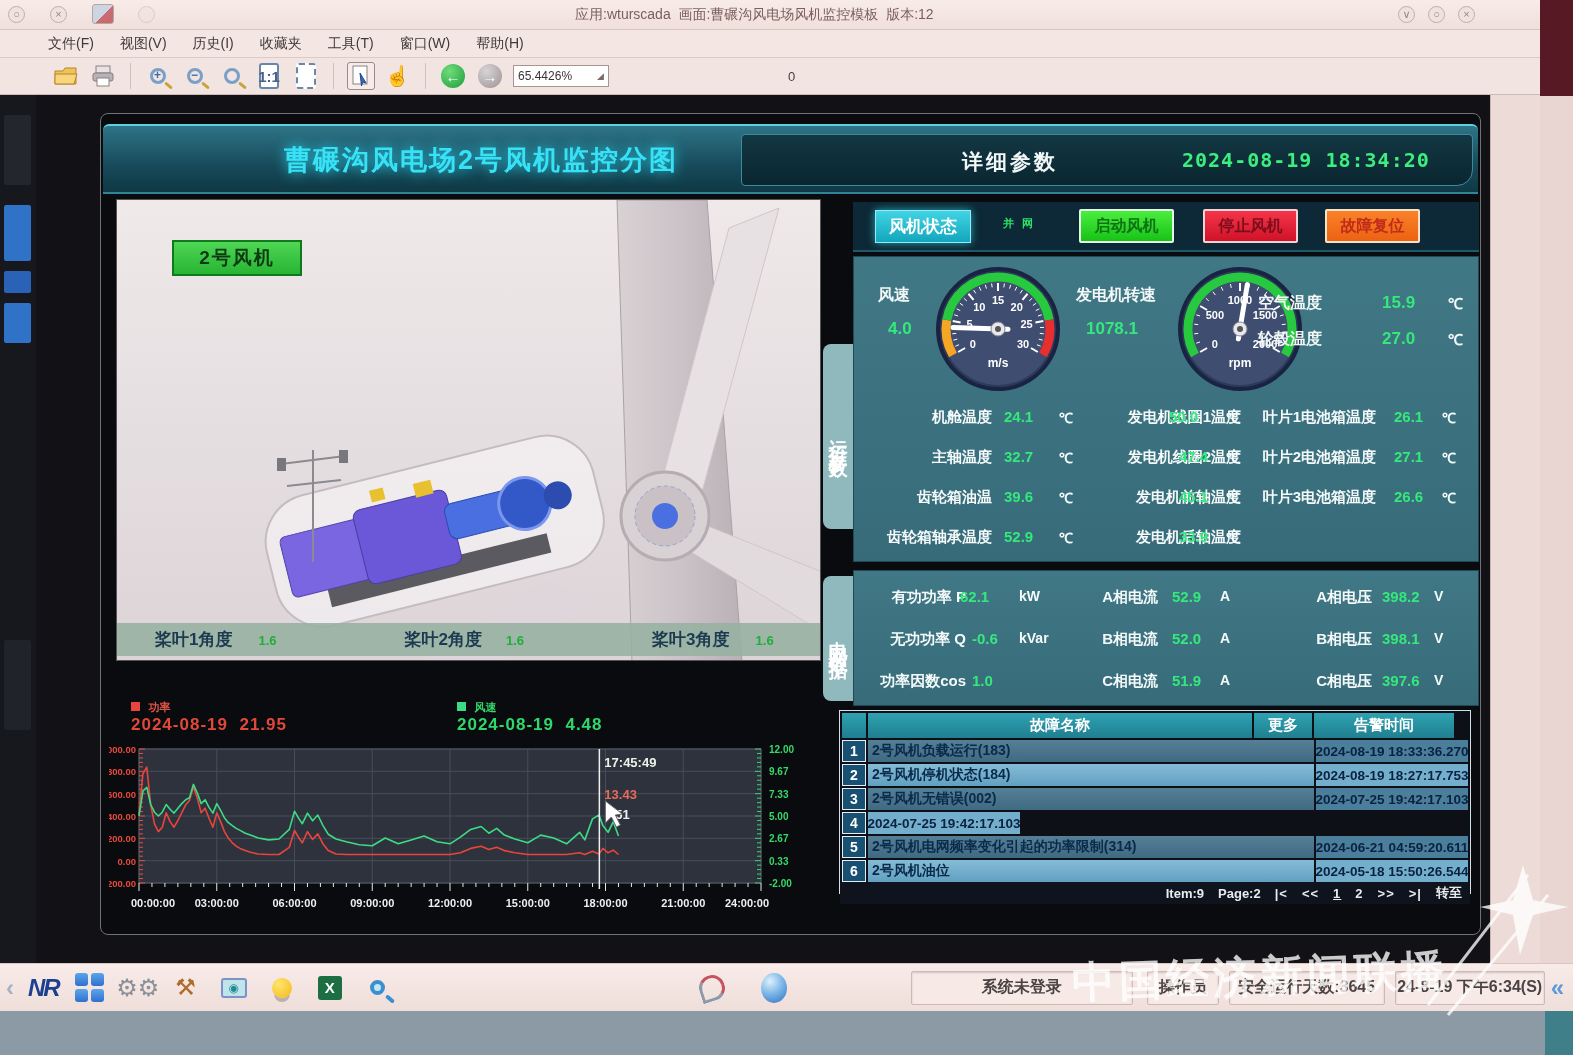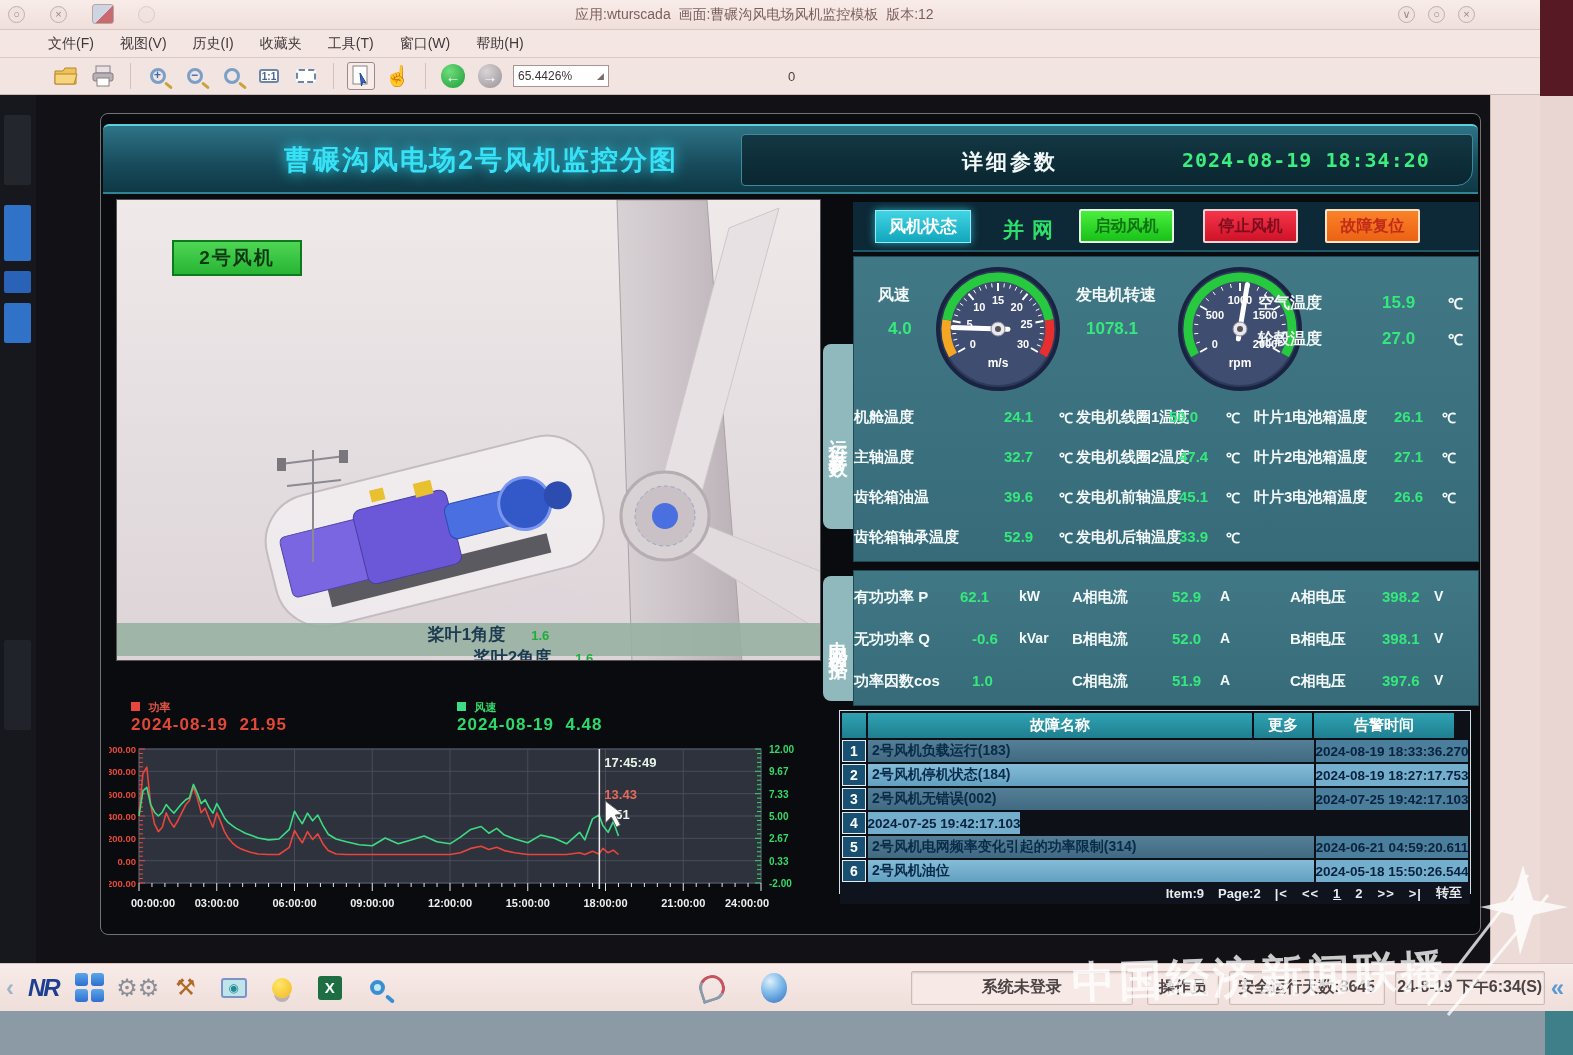--- a/index.html
+++ b/index.html
@@ -15,21 +15,21 @@
 
   .menubar{position:absolute;left:0;top:30px;width:1540px;height:28px;background:#f4e6e3;border-bottom:1px solid #ddc9c5;display:flex;align-items:center;padding-left:48px;gap:26px;}
   .menu-item{font-size:14px;color:#40393a;cursor:default;}
 
   .toolbar{position:absolute;left:0;top:58px;width:1540px;height:37px;background:#f2e4e1;border-bottom:1px solid #cdb9b5;display:flex;align-items:center;padding-left:52px;gap:9px;}
   .tb-sep{width:1px;height:26px;background:#d4bfbb;margin:0 4px;}
   .tb-ico{width:28px;height:28px;display:flex;align-items:center;justify-content:center;border-radius:3px;}
   .mag{position:relative;width:16px;height:16px;border:3px solid #7aa0c8;border-radius:50%;}
   .mag:after{content:"";position:absolute;left:11px;top:13px;width:9px;height:3px;background:#caa23c;transform:rotate(40deg);border-radius:2px;}
   .mag span{position:absolute;left:1px;top:-3px;font-size:12px;font-weight:bold;color:#3a6aa8;}
-  .box-ico{border:2px solid #6a86a8;border-radius:3px;width:20px;height:14px;font-size:10px;font-weight:bold;color:#4a628a;display:flex;align-items:center;justify-content:center;background:#fff;}
+  .box-ico{border:2px solid #6a86a8;border-radius:3px;width:20px;height:26px;font-size:15px;font-weight:bold;color:#4a628a;display:flex;align-items:center;justify-content:center;background:#fff;}
   .box-ico.dash{border-style:dashed;}
   .circ-arrow{width:24px;height:24px;border-radius:50%;display:flex;align-items:center;justify-content:center;color:#fff;font-size:15px;font-weight:bold;}
   .zoom-field{width:96px;height:22px;background:#fff;border:1px solid #a89492;font-size:12px;color:#3a3435;display:flex;align-items:center;padding:0 4px;justify-content:space-between;}
   .tb-counter{margin-left:170px;font-size:13px;color:#4a4243;}
   .hand-ico{font-size:20px;color:#474043;}
 
   
   .left-strip{position:absolute;left:0;top:95px;width:36px;height:868px;background:#16181d;}
   .left-strip .blk{position:absolute;left:4px;width:27px;border-radius:2px;}
   .right-strip{position:absolute;left:1490px;top:95px;width:50px;height:868px;background:#ecdbd7;border-left:1px solid #c9b5b1;}
@@ -41,46 +41,46 @@
 
   .sc-header{position:absolute;left:2px;top:10px;width:1375px;height:70px;background:linear-gradient(#2e7487,#174a5a 60%,#0f3844);border-top:2px solid #5ecfdf;border-bottom:2px solid #2f8496;border-radius:6px 6px 0 0;}
   .sc-title{position:absolute;left:118px;top:16px;width:520px;text-align:center;font-size:27px;font-weight:bold;color:#37e2f6;text-shadow:0 0 14px rgba(45,225,248,.9);letter-spacing:2px;}
   .sc-subbar{position:absolute;left:638px;top:8px;width:732px;height:52px;background:linear-gradient(#123743,#0a2630);border:1px solid #3d8a9c;border-radius:4px 4px 16px 4px;}
   .sc-params-title{position:absolute;left:220px;top:13px;font-size:21px;font-weight:bold;color:#f2f7f8;letter-spacing:3px;}
   .sc-datetime{position:absolute;left:440px;top:13px;font-family:"DejaVu Sans Mono",monospace;font-size:20px;font-weight:bold;color:#3bee7e;letter-spacing:1px;}
 
   
   .turbine-panel{position:absolute;left:15px;top:85px;width:705px;height:462px;background:linear-gradient(#efe9ea,#dcd4d7);border:1px solid #555;overflow:hidden;}
   .turbine-badge{position:absolute;left:55px;top:40px;width:130px;height:36px;background:linear-gradient(#4ed654,#28b434);border:2px solid #0f7a1b;color:#0d3a12;font-size:19px;font-weight:bold;display:flex;align-items:center;justify-content:center;letter-spacing:2px;}
-  .blade-strip{position:absolute;left:0;bottom:4px;width:705px;height:33px;background:rgba(150,176,160,.88);display:flex;align-items:center;flex-direction:column;}
+  .blade-strip{position:absolute;left:0;bottom:4px;width:705px;height:33px;background:rgba(150,176,160,.88);display:flex;align-items:center;}
   .blade-group{display:flex;align-items:baseline;gap:26px;}
   .blade-label{font-size:17px;font-weight:bold;color:#1c3b50;}
   .blade-value{font-size:13px;font-weight:bold;color:#1fae3a;}
 
   
   .status-row{position:absolute;left:752px;top:88px;width:626px;height:50px;background:#0d2836;border-bottom:2px solid #1d5a6a;}
   .fan-badge{position:absolute;left:22px;top:8px;width:96px;height:33px;background:linear-gradient(#41d4e4,#12a6bd);border:1px solid #9aeaf4;box-shadow:0 0 8px rgba(50,220,240,.7);color:#fff;font-weight:bold;font-size:17px;display:flex;align-items:center;justify-content:center;}
-  .fan-state{position:absolute;left:150px;top:14px;color:#2ee06a;font-size:21px;font-weight:bold;letter-spacing:8px;}
+  .fan-state{position:absolute;left:150px;top:14px;color:#2ee06a;font-size:11px;font-weight:bold;letter-spacing:8px;}
   .sc-btn{position:absolute;top:7px;width:95px;height:34px;font-size:16px;font-weight:bold;display:flex;align-items:center;justify-content:center;border-radius:2px;cursor:pointer;}
   .btn-start{left:226px;background:linear-gradient(#4bee3e,#17c217);border:2px solid #e2fbe2;color:#0c7212;}
   .btn-stop{left:350px;background:linear-gradient(#f4354a,#d01228);border:2px solid #f3d4d6;color:#7c0d1c;text-align:right;}
   .btn-reset{left:472px;background:linear-gradient(#f9822a,#ec6212);border:2px solid #fbe3c8;color:#c22a1a;}
 
   .panelA{position:absolute;left:752px;top:142px;width:626px;height:306px;background:linear-gradient(#417886,#376b79);border:1px solid #1f4a55;}
   .panelB{position:absolute;left:752px;top:456px;width:626px;height:136px;background:linear-gradient(#417886,#376b79);border:1px solid #1f4a55;}
   .vtab{position:absolute;width:30px;background:#8fb9bd;border-radius:8px 0 0 8px;color:#fff;font-weight:bold;font-size:19px;writing-mode:vertical-rl;text-orientation:upright;display:flex;align-items:center;justify-content:center;letter-spacing:7px;}
   .vtabA{left:722px;top:230px;height:185px;}
   .vtabB{left:722px;top:462px;height:125px;}
 
   .g-label{position:absolute;color:#f2f8f8;font-size:16px;font-weight:bold;}
   .g-value{position:absolute;color:#35e87c;font-size:17px;font-weight:bold;}
   .g-unit{position:absolute;color:#f2f8f8;font-size:15px;font-weight:bold;}
 
   .param-row{position:relative;height:38px;}
-  .p-label{position:absolute;top:9px;color:#f4fafa;font-size:15px;font-weight:bold;white-space:nowrap;}
+  .p-label{position:absolute;top:9px;text-align:right;color:#f4fafa;font-size:15px;font-weight:bold;white-space:nowrap;}
   .p-value{position:absolute;top:9px;color:#35e87c;font-size:15px;font-weight:bold;}
   .p-unit{position:absolute;top:9px;color:#f4fafa;font-size:14px;font-weight:bold;}
 
   
   .fault-table{position:absolute;left:738px;top:596px;width:632px;height:184px;background:#0d1117;border:1px solid #cfe0ea;}
   .f-header{display:flex;height:27px;gap:2px;padding:2px 2px 0 2px;}
   .f-h-cell{background:linear-gradient(#2fa2b2,#1f7f90);color:#fff;font-weight:bold;font-size:15px;display:flex;align-items:center;justify-content:center;}
   .f-row{display:flex;height:24px;gap:2px;padding-top:2px;padding-left:2px;padding-right:2px;}
   .f-idx{width:24px;background:#175073;border:1px solid #e6eef4;color:#fff;font-size:14px;font-weight:bold;display:flex;align-items:center;justify-content:center;}
   .f-name{width:446px;color:#0a2a4a;font-size:14px;font-weight:bold;display:flex;align-items:center;padding-left:4px;white-space:nowrap;overflow:hidden;}

